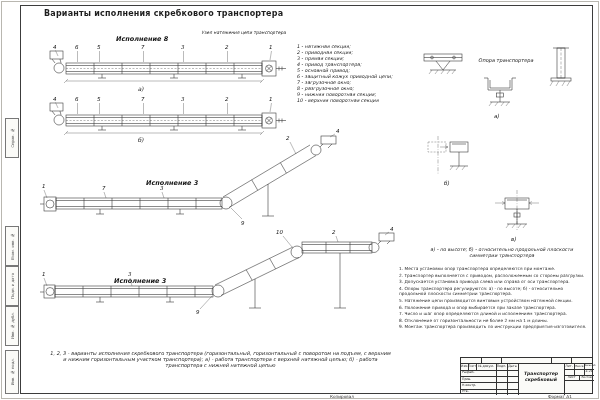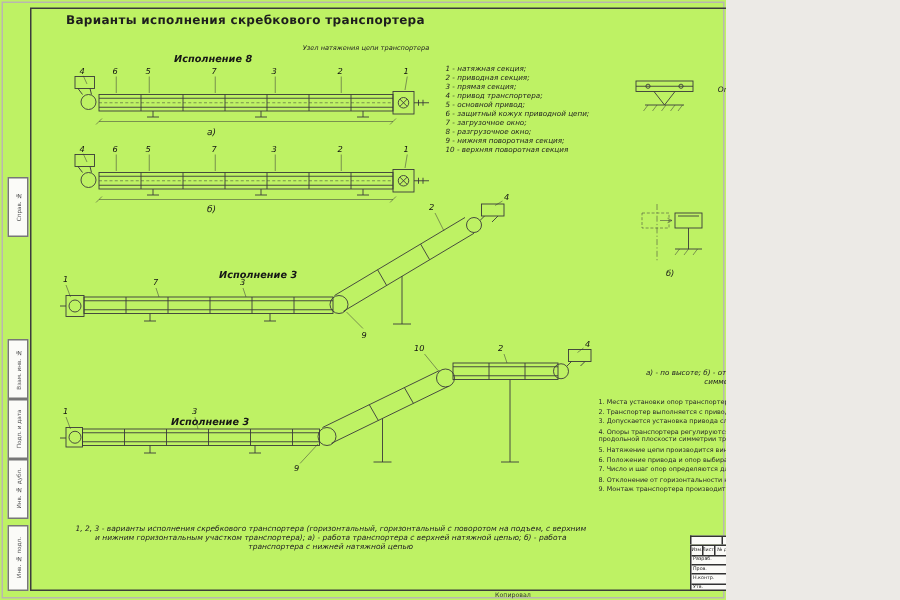--- a/index.html
+++ b/index.html
@@ -1,18 +1,18 @@
 <!DOCTYPE html>
 <html><head>
 <meta charset="utf-8">
 <style>
   *{margin:0;padding:0;box-sizing:border-box}
   html,body{width:600px;height:400px}
   body{font-family:"DejaVu Sans",sans-serif;background:#eceae6;color:#1e1e1e}
-  #sheet{position:relative;width:484px;height:400px;background:#bef264;overflow:hidden}
+  #sheet{position:relative;width:600px;height:400px;background:#ffffff;overflow:hidden}
   .frame{position:absolute;border:1px solid #3c3c3c;pointer-events:none}
   .outer{position:absolute;inset:1px;border:1px solid #b9b7b0;pointer-events:none}
   .lbl{position:absolute;font-style:italic;color:#161616;white-space:nowrap}
   .cap{position:absolute;font-style:italic;color:#222;text-align:center}
   .ttl-l{position:absolute;font-weight:bold;font-size:8px;letter-spacing:.2px}
   .ttl-r{position:absolute;font-weight:bold;font-style:italic;font-size:8px;text-align:center;line-height:1.2}
   .legend{position:absolute;font-size:4.8px;line-height:6px;font-style:italic}
   .legend span{display:block}
   .notes{position:absolute;font-size:4.3px;line-height:5.6px;color:#2a2a2a}
   .notes div{margin-bottom:1px}

